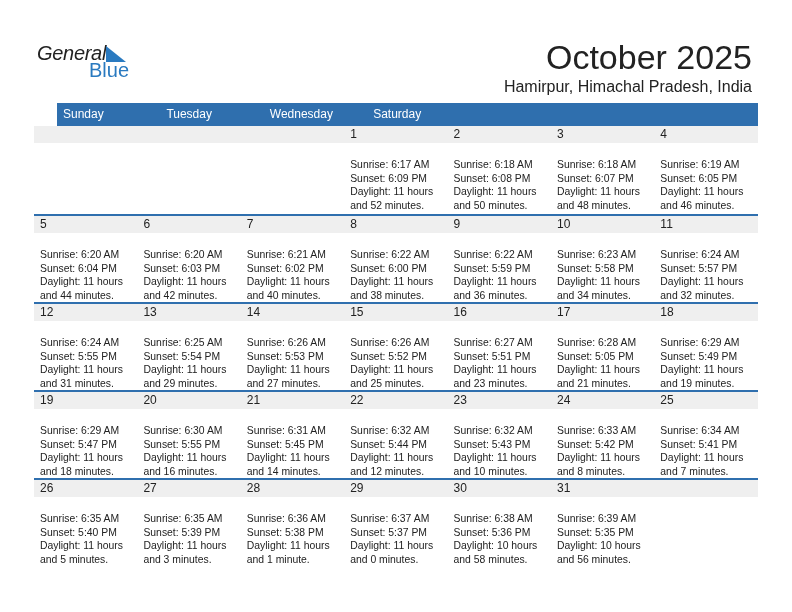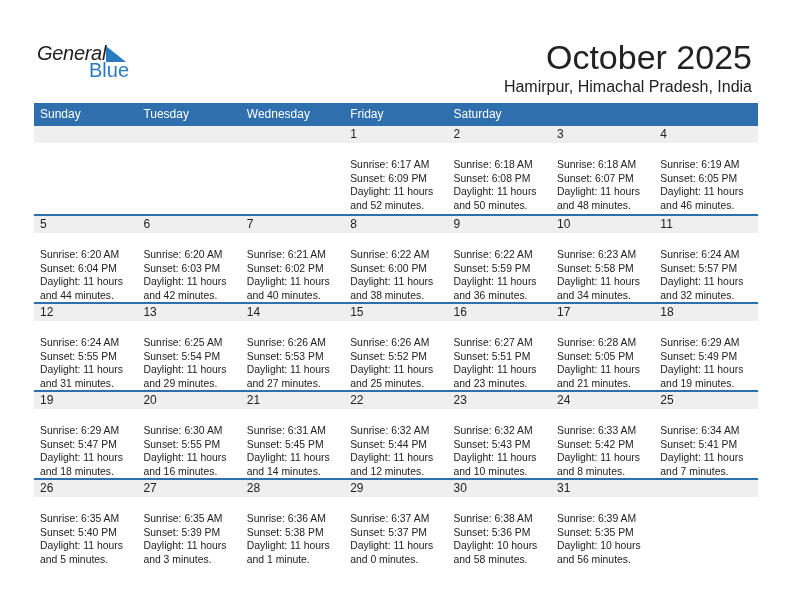--- a/index.html
+++ b/index.html
@@ -3,21 +3,21 @@
 <meta charset="utf-8">
 <style>
   html, body { margin: 0; padding: 0; background: #ffffff; }
   body { width: 792px; height: 612px; position: relative; font-family: "Liberation Sans", sans-serif; color: #222; overflow: hidden; }
   .logo { position: absolute; left: 37px; top: 42px; width: 100px; height: 40px; }
   .logo-general { position: absolute; left: 0; top: 0; font-size: 20px; color: #222; letter-spacing: -0.3px; font-style: italic; }
   .logo-blue { position: absolute; left: 52px; top: 17px; font-size: 20px; color: #2a7ac0; }
   .title { position: absolute; right: 40px; top: 38px; font-size: 34px; color: #222; }
   .subtitle { position: absolute; right: 40px; top: 78px; font-size: 16px; color: #222; }
   .grid { position: absolute; left: 34px; top: 103px; width: 724px; }
-  .head-row { display: flex; background: #2f6fae; height: 23px; }
+  .head-row { display: flex; background: #2f6fae; height: 23px; margin-left: 23px; }
   .head-cell { width: 103.4px; box-sizing: border-box; padding-left: 6px; color: #fff; font-size: 12px; line-height: 23px; }
   .week { border-top: 2px solid #2f6fae; height: 88px; box-sizing: border-box; }
   .week:first-of-type { border-top: none; }
   .week-inner { display: flex; }
   .day { width: 103.4px; box-sizing: border-box; }
   .day-num { background: #efefef; height: 17px; line-height: 17px; font-size: 12px; padding-left: 6px; color: #222; }
   .day-info { padding-left: 6px; font-size: 10.4px; line-height: 13.6px; color: #222; padding-top: 15px; }
   .day-info div { white-space: nowrap; }
 </style>
 </head>
@@ -34,21 +34,20 @@
 </div>
 
 <div class="title">October 2025</div>
 <div class="subtitle">Hamirpur, Himachal Pradesh, India</div>
 
 <div class="grid">
   <div class="head-row">
     <div class="head-cell">Sunday</div>
     <div class="head-cell">Tuesday</div>
     <div class="head-cell">Wednesday</div>
-    <div class="head-cell">Friday</div>
     <div class="head-cell">Saturday</div>
   </div>
   <div id="weeks">
       <div class="week" style="border-top: none;">
         <div class="week-inner">
           <div class="day">
             <div class="day-num"></div>
             <div class="day-info">
               <div></div>
               <div></div>

